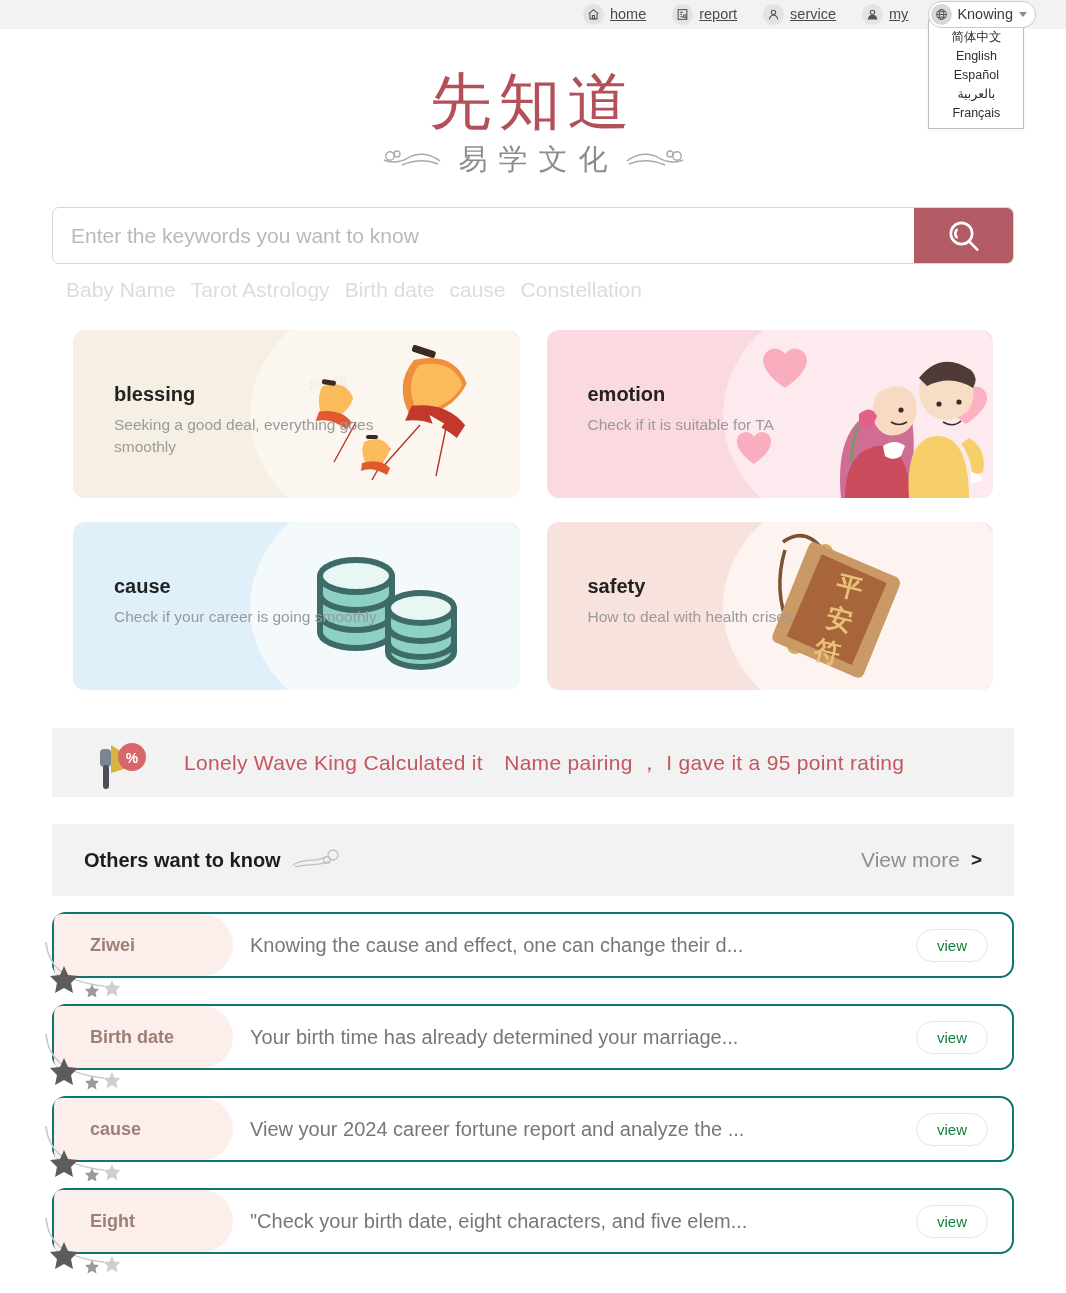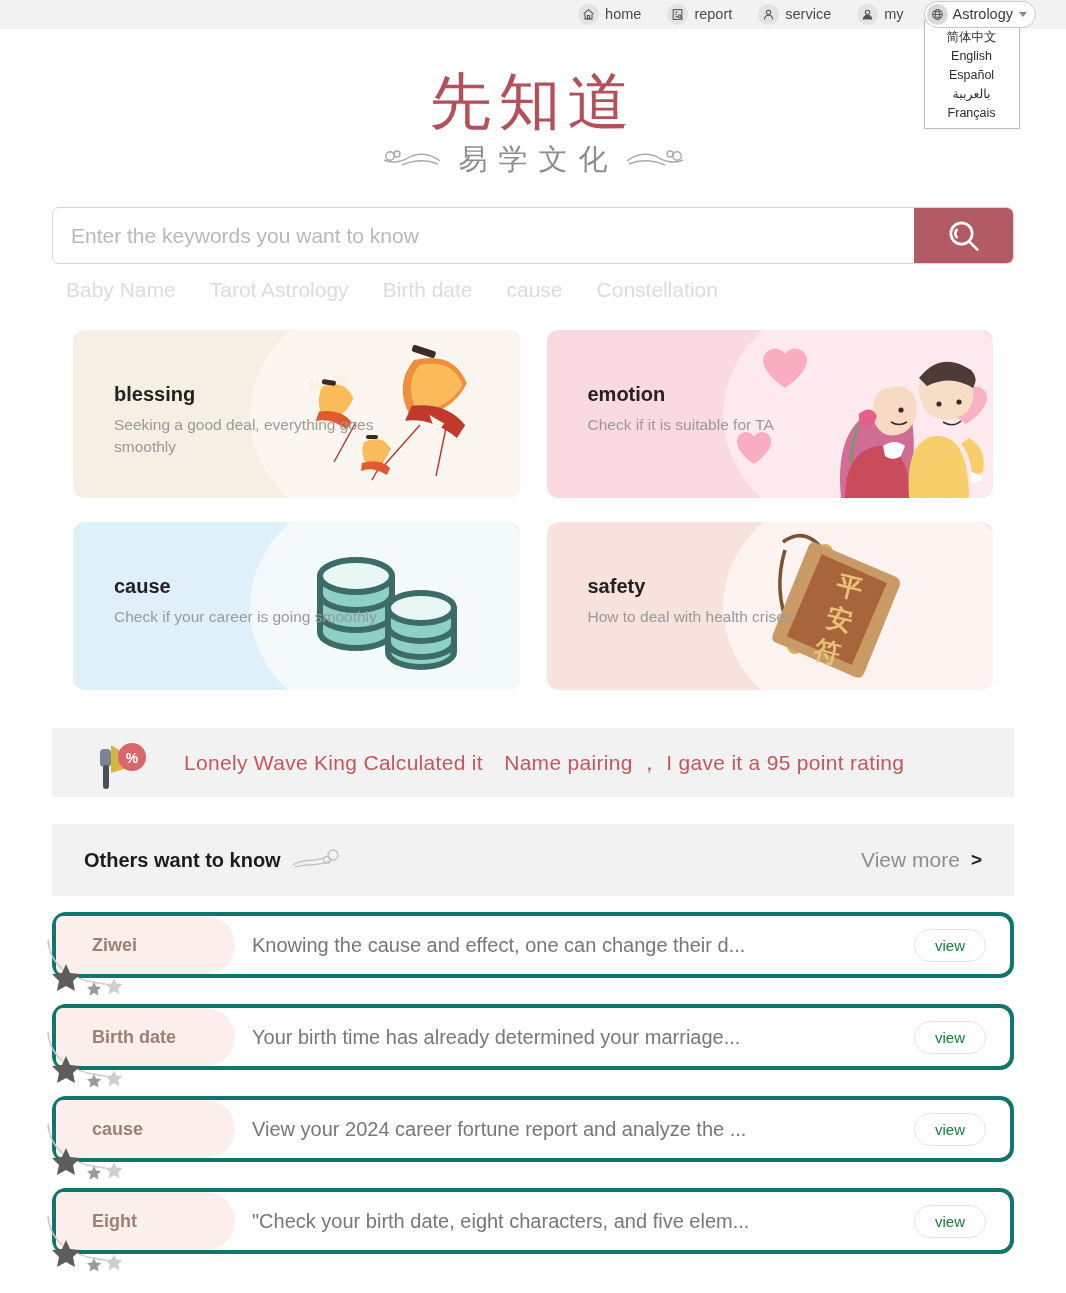--- a/index.html
+++ b/index.html
@@ -29,20 +29,21 @@
   }
   .nav-item {
     display: flex;
     align-items: center;
     gap: 6px;
     margin-left: 26px;
     font-size: 14.5px;
     color: #4a4a4a;
     cursor: pointer;
     line-height: 1;
+    text-decoration: underline;
   }
   .nav-ic {
     width: 21px; height: 21px;
     border-radius: 50%;
     background: #e3e3e3;
     display: flex; align-items: center; justify-content: center;
     flex: 0 0 auto;
   }
   .nav-ic svg { display: block; }
 
@@ -144,21 +145,21 @@
     background: #b35b64;
     border: 0;
     display: flex; align-items: center; justify-content: center;
     cursor: pointer;
   }
 
   .tags {
     width: 962px;
     margin: 14px auto 0;
     display: flex;
-    gap: 34px;
+    gap: 15px;
     padding-left: 14px;
     font-size: 21px;
     color: #dcdcdc;
   }
   .tags span { cursor: pointer; }
 
   
   .cards {
     width: 920px;
     margin: 28px auto 0;
@@ -250,21 +251,21 @@
     display: flex; align-items: center; gap: 11px;
   }
   .viewmore .chev { color: #222; font-weight: bold; font-size: 19px; }
 
   
   .list { width: 962px; margin: 16px auto 0; }
   .row {
     position: relative;
     height: 66px;
     margin-bottom: 26px;
-    border: 4px solid #0f766e;
+    border: 2px solid #0f766e;
     border-radius: 14px;
     background: #fff;
     display: flex;
     align-items: center;
     cursor: pointer;
   }
   .row-pill {
     position: absolute;
     left: 0; top: 0;
     width: 179px; height: 100%;
@@ -351,21 +352,21 @@
 
   <div class="lang-wrap">
     <div class="lang-btn">
       <span class="nav-ic">
         <svg width="13" height="13" viewBox="0 0 24 24" fill="none" stroke="#555" stroke-width="1.8">
           <circle cx="12" cy="12" r="9"></circle>
             <ellipse cx="12" cy="12" rx="4" ry="9"></ellipse>
             <path d="M3 12h18M4.6 7h14.8M4.6 17h14.8"></path>
         </svg>
       </span>
-      <span>Astrology</span>
+      <span>Knowing</span>
       <span class="caret"></span>
     </div>
     <div class="lang-menu">
       <div>简体中文</div>
       <div>English</div>
       <div>Español</div>
       <div>بالعربية</div>
       <div>Français</div>
     </div>
   </div>

